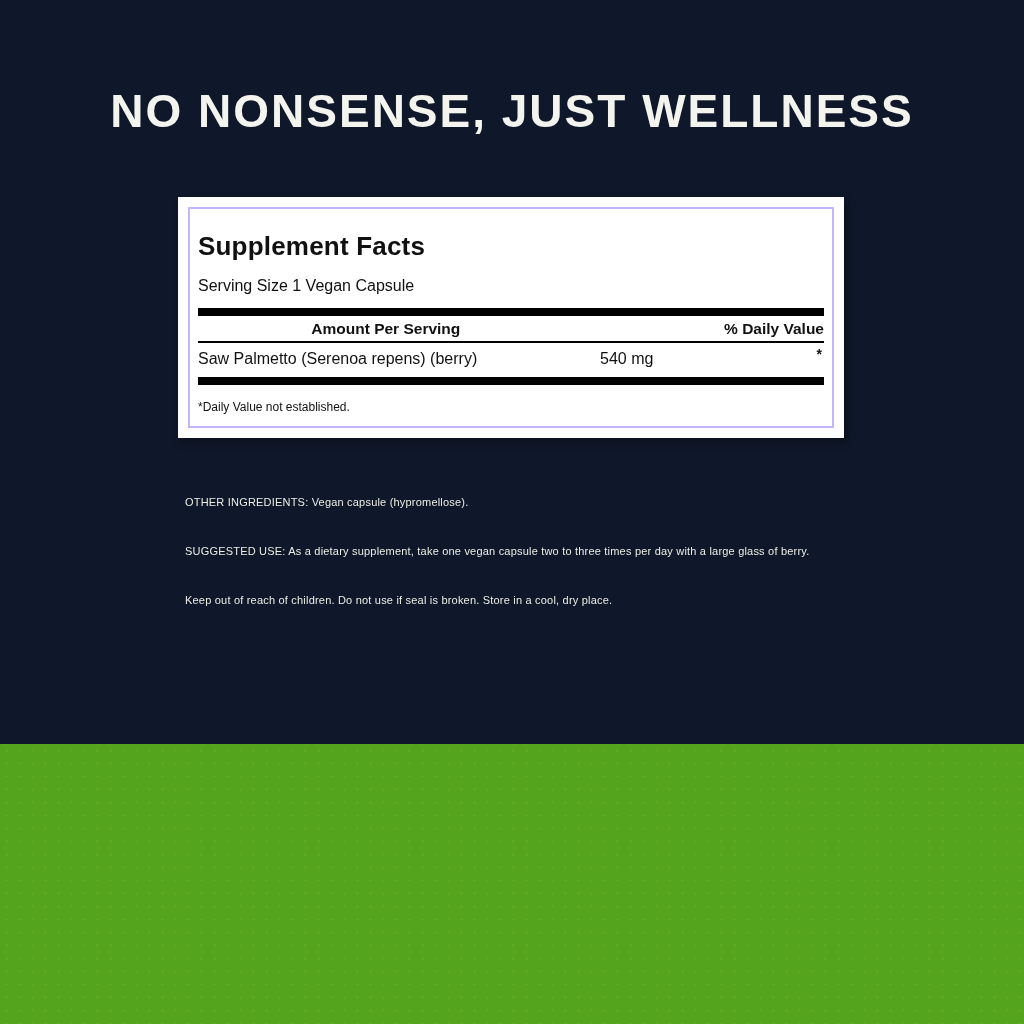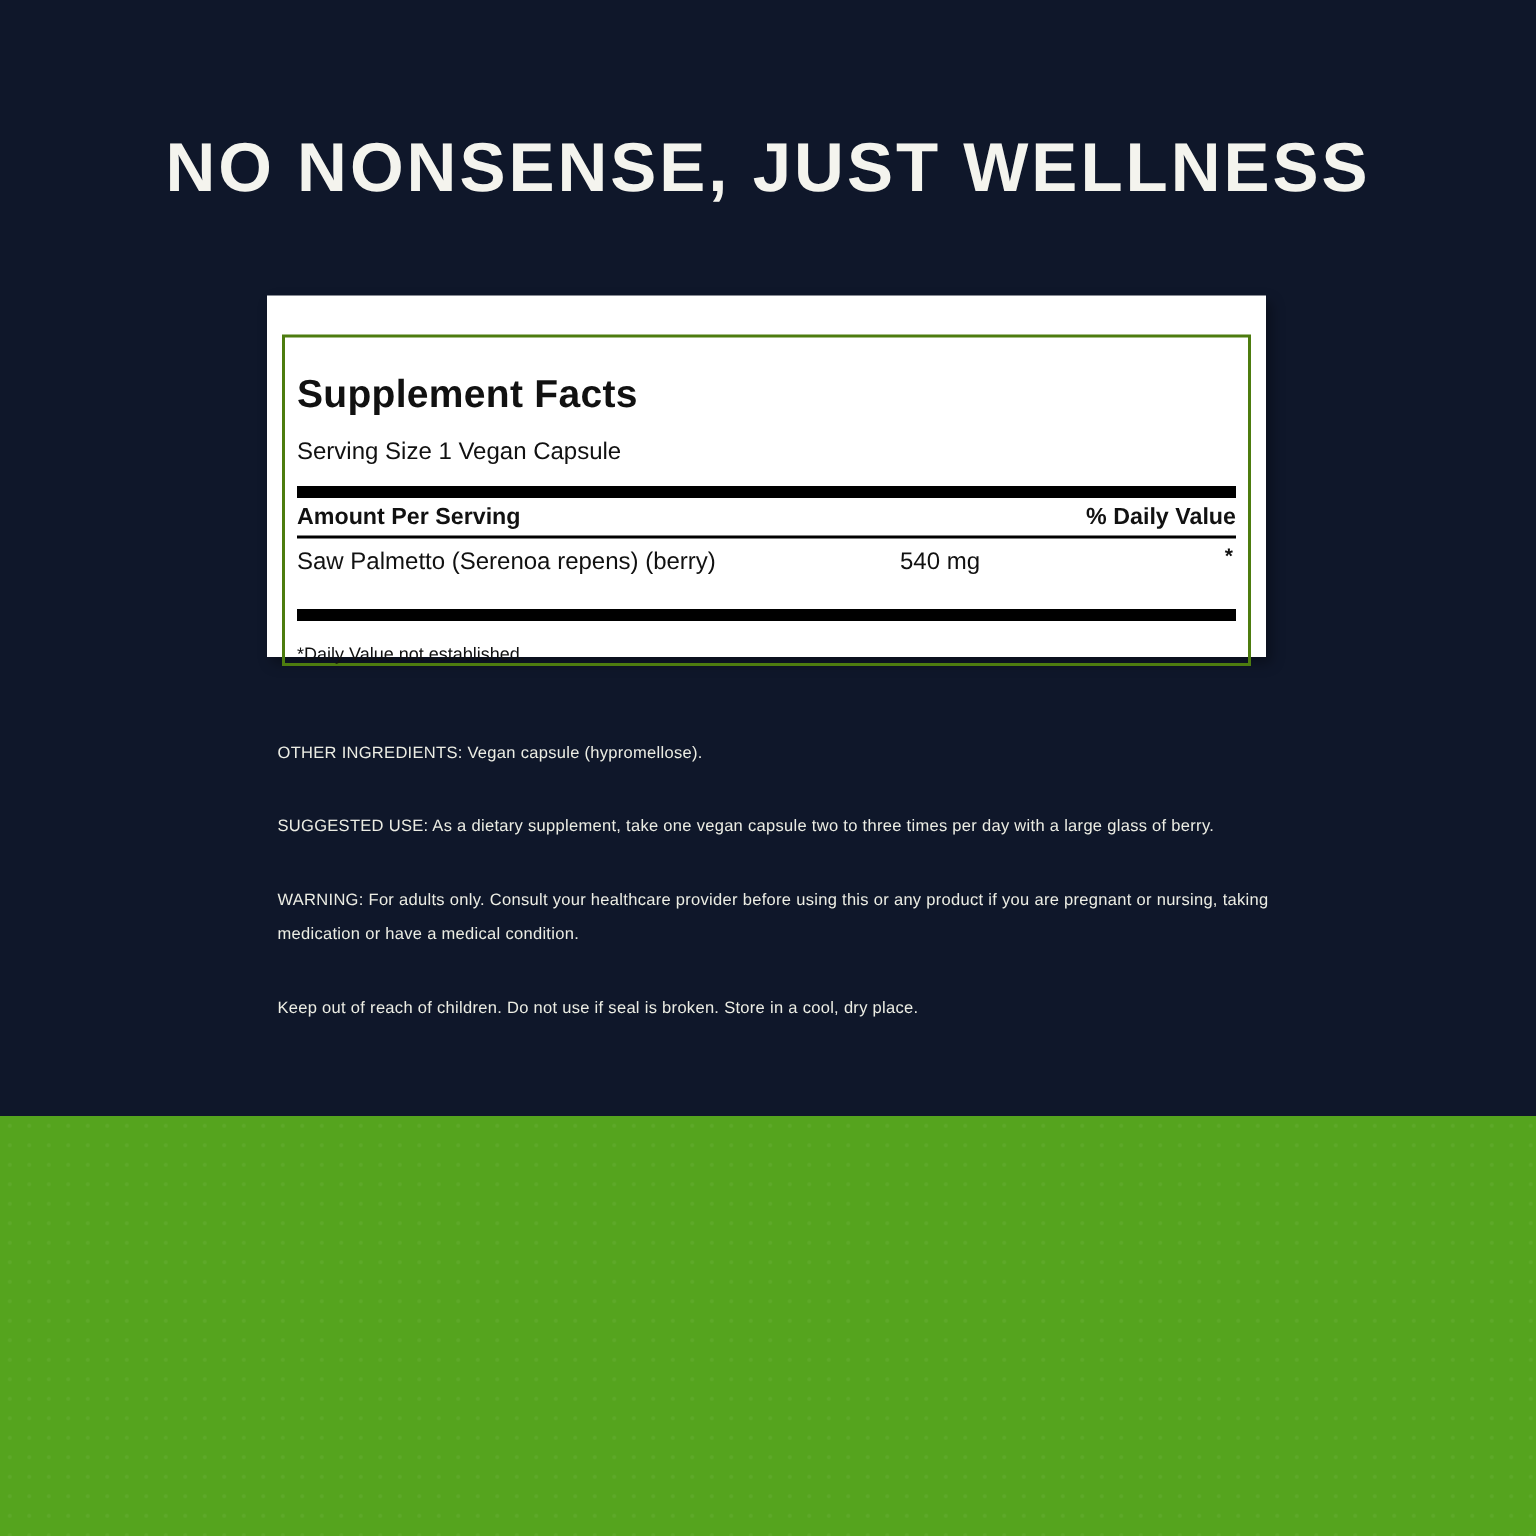--- a/index.html
+++ b/index.html
@@ -40,50 +40,49 @@
   
   .facts-panel {
     position: absolute; left: 178px; top: 197px;
     width: 666px; height: 241px;
     background: #ffffff;
     padding: 10px;
     box-sizing: border-box;
     box-shadow: 3px 4px 8px rgba(0,0,0,0.35);
   }
   .facts-inner {
-    border: 2px solid #4d7c0f;
+    border: 2px solid #c4b5fd;
     width: 100%; height: 100%;
     box-sizing: border-box;
     padding: 0 8px;
     color: #111111;
-    margin-top: 16px;
   }
   .facts-title {
     margin: 22px 0 0 0;
     font-size: 26px;
     font-weight: bold;
     letter-spacing: 0.2px;
   }
   .facts-serving {
     margin-top: 15px;
     font-size: 16px;
   }
   .bar-thick { height: 8px; background: #000000; margin-top: 13px; }
   .bar-thin  { height: 2px; background: #000000; }
   .facts-header {
     display: flex;
     font-size: 15.5px;
     font-weight: bold;
     padding: 4px 0 3px 0;
   }
-  .facts-header .col-amount { width: 60%; text-align: left; }
+  .facts-header .col-amount { width: 60%; text-align: center; }
   .facts-header .col-dv     { flex: 1; text-align: right; }
   .facts-row {
     position: relative;
-    padding: 7px 0 22px 0;
+    padding: 7px 0 9px 0;
     font-size: 16px;
   }
   .facts-row .row-amount { position: absolute; left: 402px; top: 7px; }
   .facts-row .row-dv     { position: absolute; right: 2px; top: 3px; font-size: 14px; font-weight: bold; }
   .facts-row + .bar-thick { margin-top: 0; }
   .facts-footnote {
     margin-top: 15px;
     font-size: 12px;
   }
 
@@ -122,21 +121,20 @@
         <span class="row-dv">*</span>
       </div>
       <div class="bar-thick"></div>
       <div class="facts-footnote">*Daily Value not established.</div>
     </div>
   </div>
 
   <div class="info-text">
     <p>OTHER INGREDIENTS: Vegan capsule (hypromellose).</p>
     <p>SUGGESTED USE: As a dietary supplement, take one vegan capsule two to three times per day with a large glass of berry.</p>
-    <p>WARNING: For adults only. Consult your healthcare provider before using this or any product if you are pregnant or nursing, taking medication or have a medical condition.</p>
     <p>Keep out of reach of children. Do not use if seal is broken. Store in a cool, dry place.</p>
   </div>
 
 </div>
 
 <div class="bottom-section">
   
 </div>
 
 </body></html>

